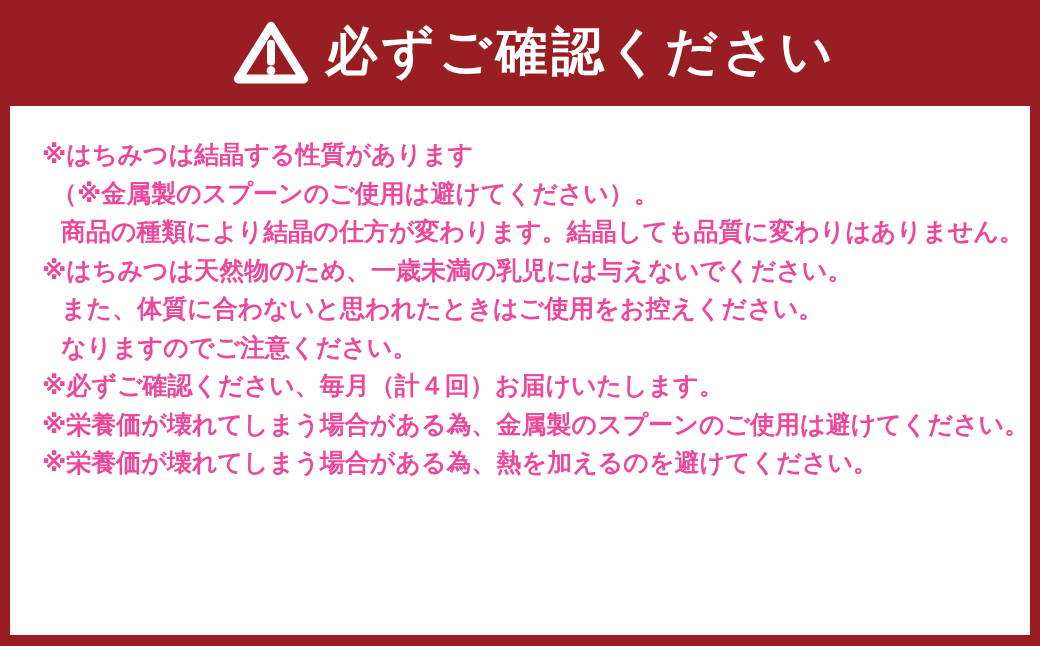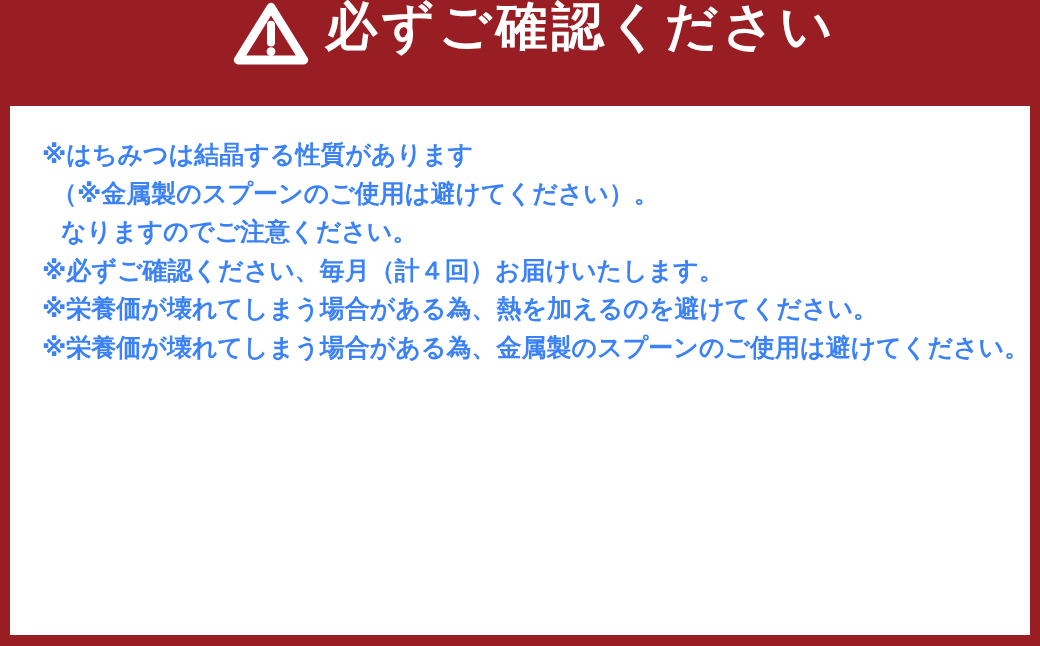--- a/index.html
+++ b/index.html
@@ -14,21 +14,21 @@
     overflow: hidden;
   }
 
   
   .header {
     position: absolute;
     top: 0; left: 0;
     width: 100%;
     height: 106px;
     display: flex;
-    align-items: flex-start;
+    align-items: center;
     justify-content: center;
     gap: 14px;
     padding-left: 28px;
   }
   .warn-icon { display: block; width: 80px; height: 68px; }
   .title {
     color: #ffffff;
     font-size: 52px;
     font-weight: bold;
     letter-spacing: 4px;
@@ -45,21 +45,21 @@
     top: 106px;
     bottom: 11px;
     background: #ffffff;
   }
   .content {
     padding: 30px 8px 0 32px;
   }
   .line {
     font-size: 25px;
     font-weight: bold;
-    color: #3b82f6;
+    color: #ec4899;
     line-height: 38.5px;
     height: 38.5px;
     white-space: nowrap;
     letter-spacing: 0px;
   }
   .indent { padding-left: 19px; }
   .indent-sm { padding-left: 10px; }
 </style>
 </head>
 <body>
@@ -76,38 +76,43 @@
     </span>
     <div class="title">必ずご確認ください</div>
   </div>
 
   <div class="panel">
     <div class="content">
 
       <div>
         <div class="line">※はちみつは結晶する性質があります</div>
         <div class="line indent-sm">（※金属製のスプーンのご使用は避けてください）。</div>
+        <div class="line indent">商品の種類により結晶の仕方が変わります。結晶しても品質に変わりはありません。</div>
       </div>
 
+      <div>
+        <div class="line">※はちみつは天然物のため、一歳未満の乳児には与えないでください。</div>
+      </div>
 
       <div>
+        <div class="line indent">また、体質に合わないと思われたときはご使用をお控えください。</div>
       </div>
 
       <div>
         <div class="line indent">なりますのでご注意ください。</div>
       </div>
 
       <div>
         <div class="line">※必ずご確認ください、毎月（計４回）お届けいたします。</div>
       </div>
 
       <div>
-        <div class="line">※栄養価が壊れてしまう場合がある為、熱を加えるのを避けてください。</div>
+        <div class="line">※栄養価が壊れてしまう場合がある為、金属製のスプーンのご使用は避けてください。</div>
       </div>
 
       <div>
-        <div class="line">※栄養価が壊れてしまう場合がある為、金属製のスプーンのご使用は避けてください。</div>
+        <div class="line">※栄養価が壊れてしまう場合がある為、熱を加えるのを避けてください。</div>
       </div>
 
     </div>
   </div>
 
 </div>
 
 </body></html>

